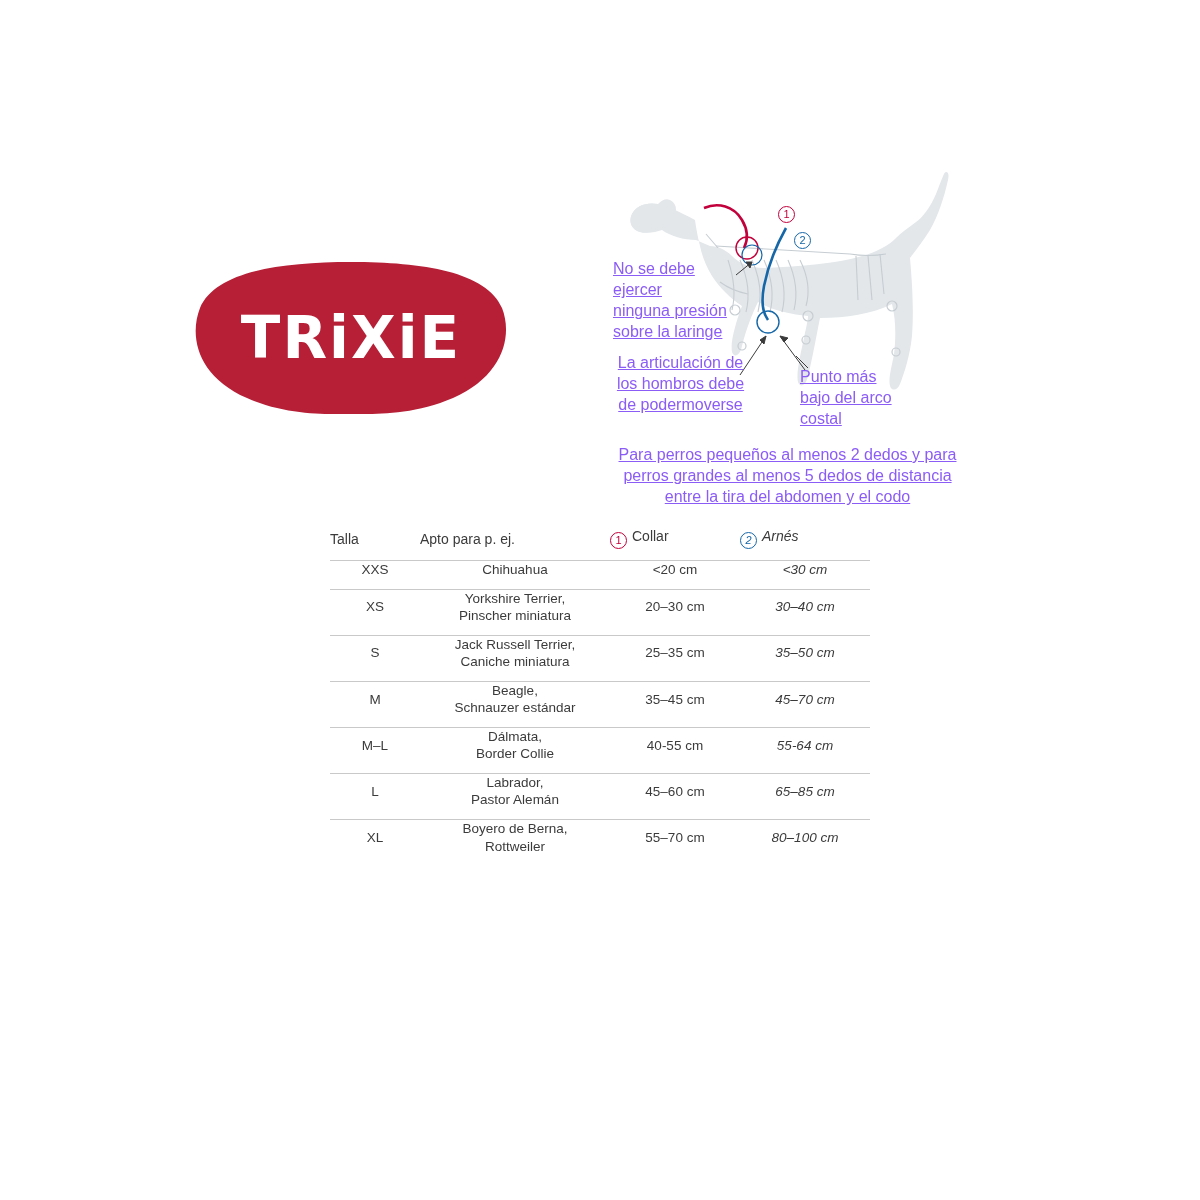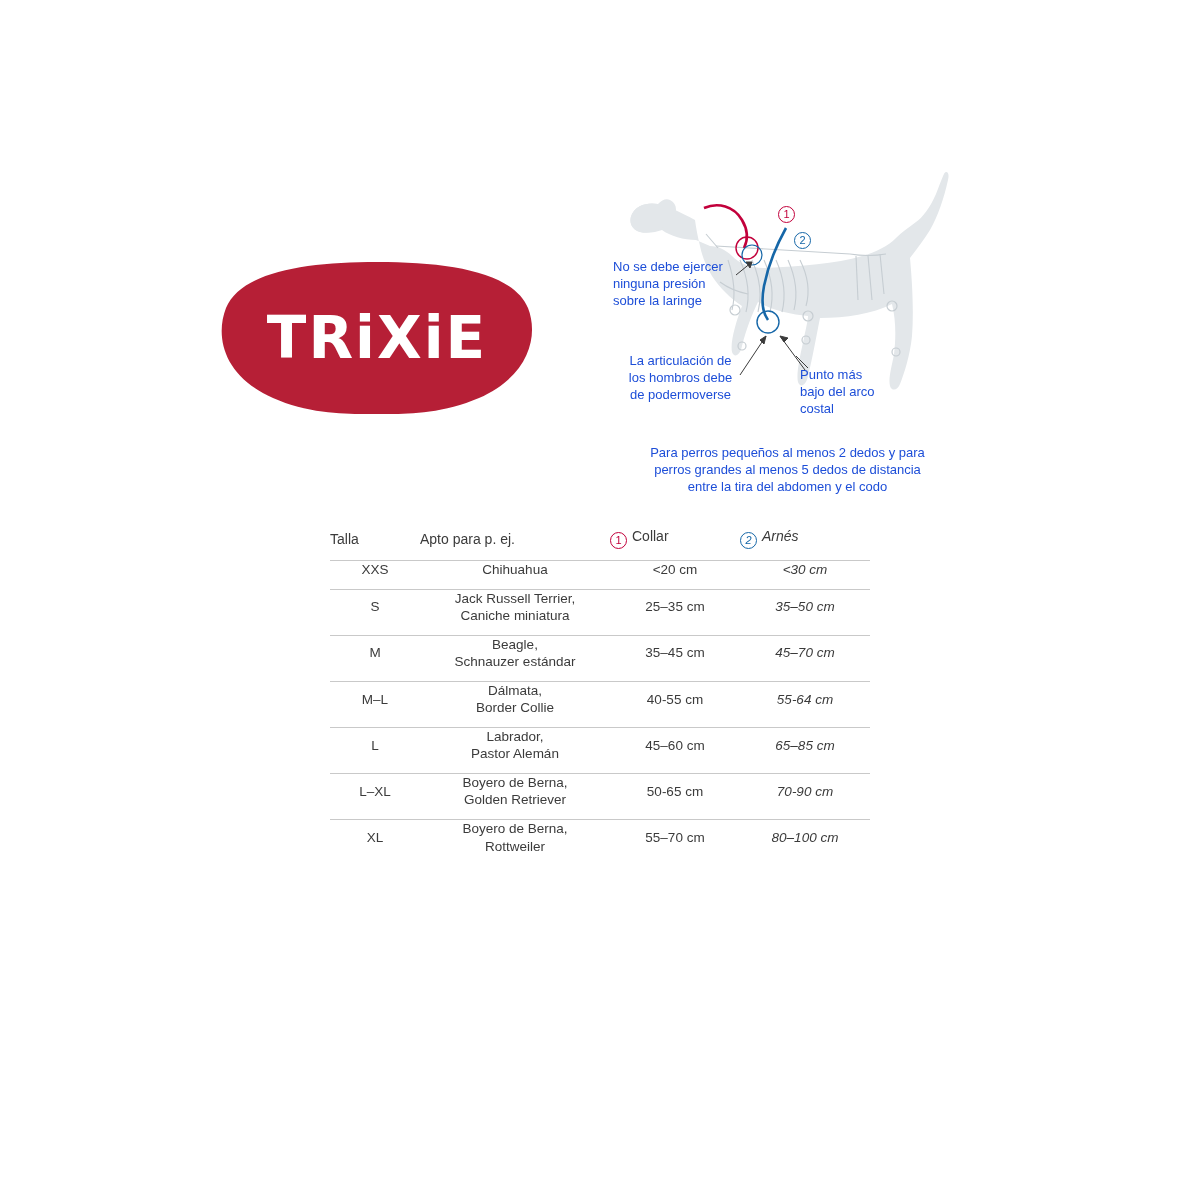--- a/index.html
+++ b/index.html
@@ -12,21 +12,21 @@
     height: 1200px;
     font-family: "Liberation Sans", sans-serif;
     color: #3b3b3b;
     position: relative;
     overflow: hidden;
   }
 
   
   .logo-wrap {
     position: absolute;
-    left: 217px;
+    left: 191px;
     top: 258px;
     width: 320px;
     height: 160px;
   }
   .logo-blob {
     position: absolute;
     inset: 0;
   }
   .logo-text {
     position: absolute;
@@ -51,24 +51,25 @@
     left: 600px;
     top: 160px;
     width: 360px;
     height: 340px;
   }
   .diagram svg { display: block; }
 
   
   .anno {
     position: absolute;
-    font-size: 13px;
+    font-size: 16px;
     line-height: 1.32;
-    color: #1d4ed8;
+    color: #8b5cf6;
     white-space: pre-line;
+    text-decoration: underline;
   }
   .anno-larynx { left: 613px; top: 258px; width: 135px; text-align: left; }
   .anno-shoulder { left: 613px; top: 352px; width: 135px; text-align: center; }
   .anno-rib { left: 800px; top: 366px; width: 110px; text-align: left; }
   .anno-bottom { left: 615px; top: 444px; width: 345px; text-align: center; }
 
   
   .table-wrap {
     position: absolute;
     left: 330px;
@@ -280,20 +281,27 @@
       </tr>
     </thead>
     <tbody>
       <tr>
         <td class="col-size">XXS</td>
         <td class="col-breed">Chihuahua</td>
         <td class="col-collar">&lt;20 cm</td>
         <td class="col-harness">&lt;30  cm</td>
       </tr>
       <tr>
+        <td class="col-size">XS</td>
+        <td class="col-breed">Yorkshire Terrier,
+Pinscher miniatura</td>
+        <td class="col-collar">20–30 cm</td>
+        <td class="col-harness">30–40 cm</td>
+      </tr>
+      <tr>
         <td class="col-size">S</td>
         <td class="col-breed">Jack Russell Terrier,
 Caniche miniatura</td>
         <td class="col-collar">25–35 cm</td>
         <td class="col-harness">35–50 cm</td>
       </tr>
       <tr>
         <td class="col-size">M</td>
         <td class="col-breed">Beagle,
 Schnauzer estándar</td>
@@ -308,27 +316,20 @@
         <td class="col-harness">55-64 cm</td>
       </tr>
       <tr>
         <td class="col-size">L</td>
         <td class="col-breed">Labrador,
 Pastor Alemán</td>
         <td class="col-collar">45–60 cm</td>
         <td class="col-harness">65–85  cm</td>
       </tr>
       <tr>
-        <td class="col-size">L–XL</td>
-        <td class="col-breed">Boyero de Berna,
-Golden Retriever</td>
-        <td class="col-collar">50-65 cm</td>
-        <td class="col-harness">70-90 cm</td>
-      </tr>
-      <tr>
         <td class="col-size">XL</td>
         <td class="col-breed">Boyero de Berna,
 Rottweiler</td>
         <td class="col-collar">55–70  cm</td>
         <td class="col-harness">80–100 cm</td>
       </tr>
     </tbody>
   </table>
 </div>
 

